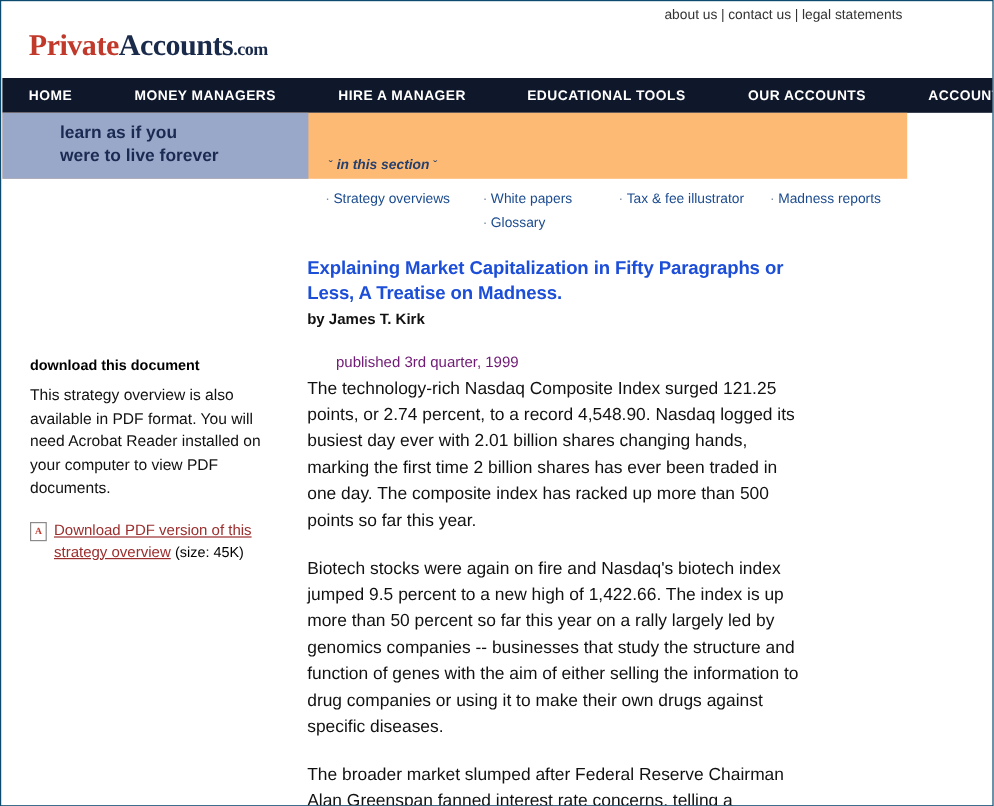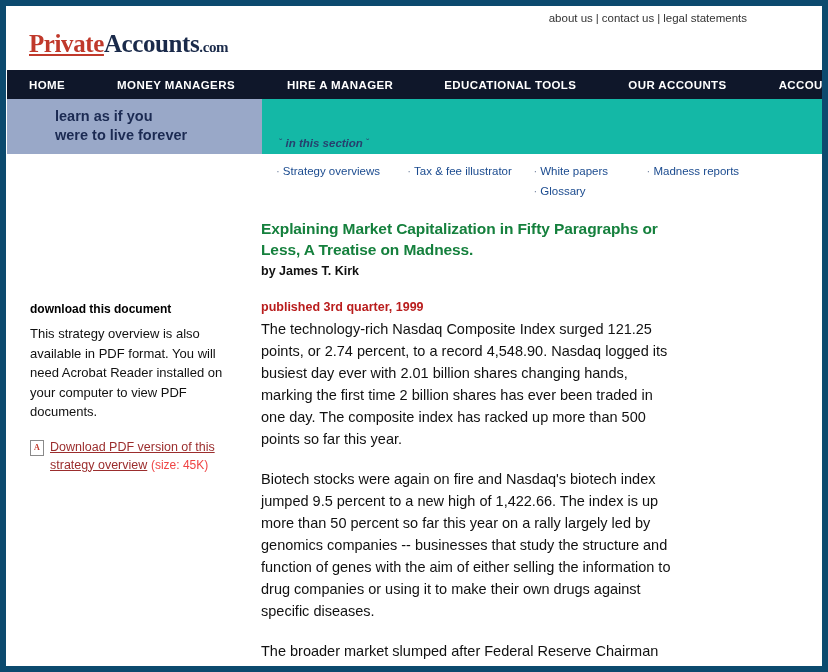--- a/index.html
+++ b/index.html
@@ -12,21 +12,21 @@
     height: 672px;
     font-family: "Liberation Sans", sans-serif;
     font-size: 13px;
     color: #000000;
     overflow: hidden;
   }
   .page {
     position: relative;
     width: 828px;
     height: 672px;
-    border: 6px solid #0c4a6e;
+    border: 1px solid #0c4a6e;
     box-sizing: border-box;
     background: #ffffff;
     overflow: hidden;
   }
 
   
   .utility-bar {
     position: absolute;
     top: 0;
     right: 0;
@@ -44,21 +44,21 @@
   
   .logo {
     position: absolute;
     left: 23px;
     top: 24px;
     font-family: "Liberation Serif", serif;
     font-size: 25px;
     letter-spacing: -0.4px;
     white-space: nowrap;
   }
-  .logo .private { color: #c0392b; font-weight: bold; text-decoration: underline; }
+  .logo .private { color: #c0392b; font-weight: bold; }
   .logo .accounts { color: #1a2a4a; font-weight: bold; }
   .logo .dotcom { color: #1a2a4a; font-size: 15px; font-weight: bold; }
 
   
   .navbar {
     position: absolute;
     left: 1px;
     top: 64px;
     width: 826px;
     height: 29px;
@@ -80,23 +80,23 @@
   .n2 { margin-left: 52px; }
   .n3 { margin-left: 51px; }
   .n4 { margin-left: 52px; }
   .n5 { margin-left: 52px; }
 
   
   .banner {
     position: absolute;
     left: 1px;
     top: 93px;
-    width: 826px;
+    width: 754px;
     height: 55px;
-    background: #14b8a6;
+    background: #fdba74;
   }
   .banner-left {
     position: absolute;
     left: 0;
     top: 0;
     width: 255px;
     height: 55px;
     background: #99a8c8;
   }
   .banner-tagline {
@@ -183,21 +183,21 @@
     font-weight: bold;
     font-family: "Liberation Serif", serif;
   }
   .pdf-block a {
     color: #9b2d2d;
     text-decoration: underline;
     font-size: 12.5px;
     line-height: 18px;
   }
   .pdf-size {
-    color: #ef4444;
+    color: #000000;
     font-size: 12px;
     text-decoration: none;
   }
   .related-head {
     margin-top: 28px;
     font-size: 12px;
     font-weight: bold;
   }
   .related-list {
     margin-top: 10px;
@@ -238,34 +238,35 @@
     position: absolute;
     left: 255px;
     top: 212px;
     width: 410px;
   }
   .article h1 {
     margin: 0;
     font-size: 15.5px;
     line-height: 21px;
     font-weight: bold;
-    color: #15803d;
+    color: #1d4ed8;
     letter-spacing: -0.1px;
   }
   .article .byline {
     margin-top: 4px;
     font-size: 12.5px;
     font-weight: bold;
     color: #111111;
   }
   .article .published {
     margin-top: 22px;
     font-size: 12.5px;
-    font-weight: bold;
-    color: #b91c1c;
+    font-weight: normal;
+    color: #701a75;
+    margin-left: 24px;
   }
   .article p.body {
     margin: 4px 0 0 0;
     font-size: 14.5px;
     line-height: 22px;
     color: #111111;
   }
   .article p.body + p.body { margin-top: 18px; }
 </style>
 </head>
@@ -300,26 +301,26 @@
       <span class="chev">ˇ</span>
       <span>in this section</span>
       <span class="chev">ˇ</span>
     </div>
   </div>
 
   <div class="section-links">
     <div class="col c1">
       <div class="sl-row"><span class="bullet">·</span><a href="#">Strategy overviews</a></div>
     </div>
-    <div class="col c3">
-      <div class="sl-row"><span class="bullet">·</span><a href="#">Tax &amp; fee illustrator</a></div>
-    </div>
     <div class="col c2">
       <div class="sl-row"><span class="bullet">·</span><a href="#">White papers</a></div>
       <div class="sl-row"><span class="bullet">·</span><a href="#">Glossary</a></div>
+    </div>
+    <div class="col c3">
+      <div class="sl-row"><span class="bullet">·</span><a href="#">Tax &amp; fee illustrator</a></div>
     </div>
     <div class="col c4">
       <div class="sl-row"><span class="bullet">·</span><a href="#">Madness reports</a></div>
     </div>
   </div>
 
   <div class="sidebar">
     <h3>download this document</h3>
     <p>This strategy overview is also available in PDF format. You will need Acrobat Reader installed on your computer to view PDF documents.</p>
 

